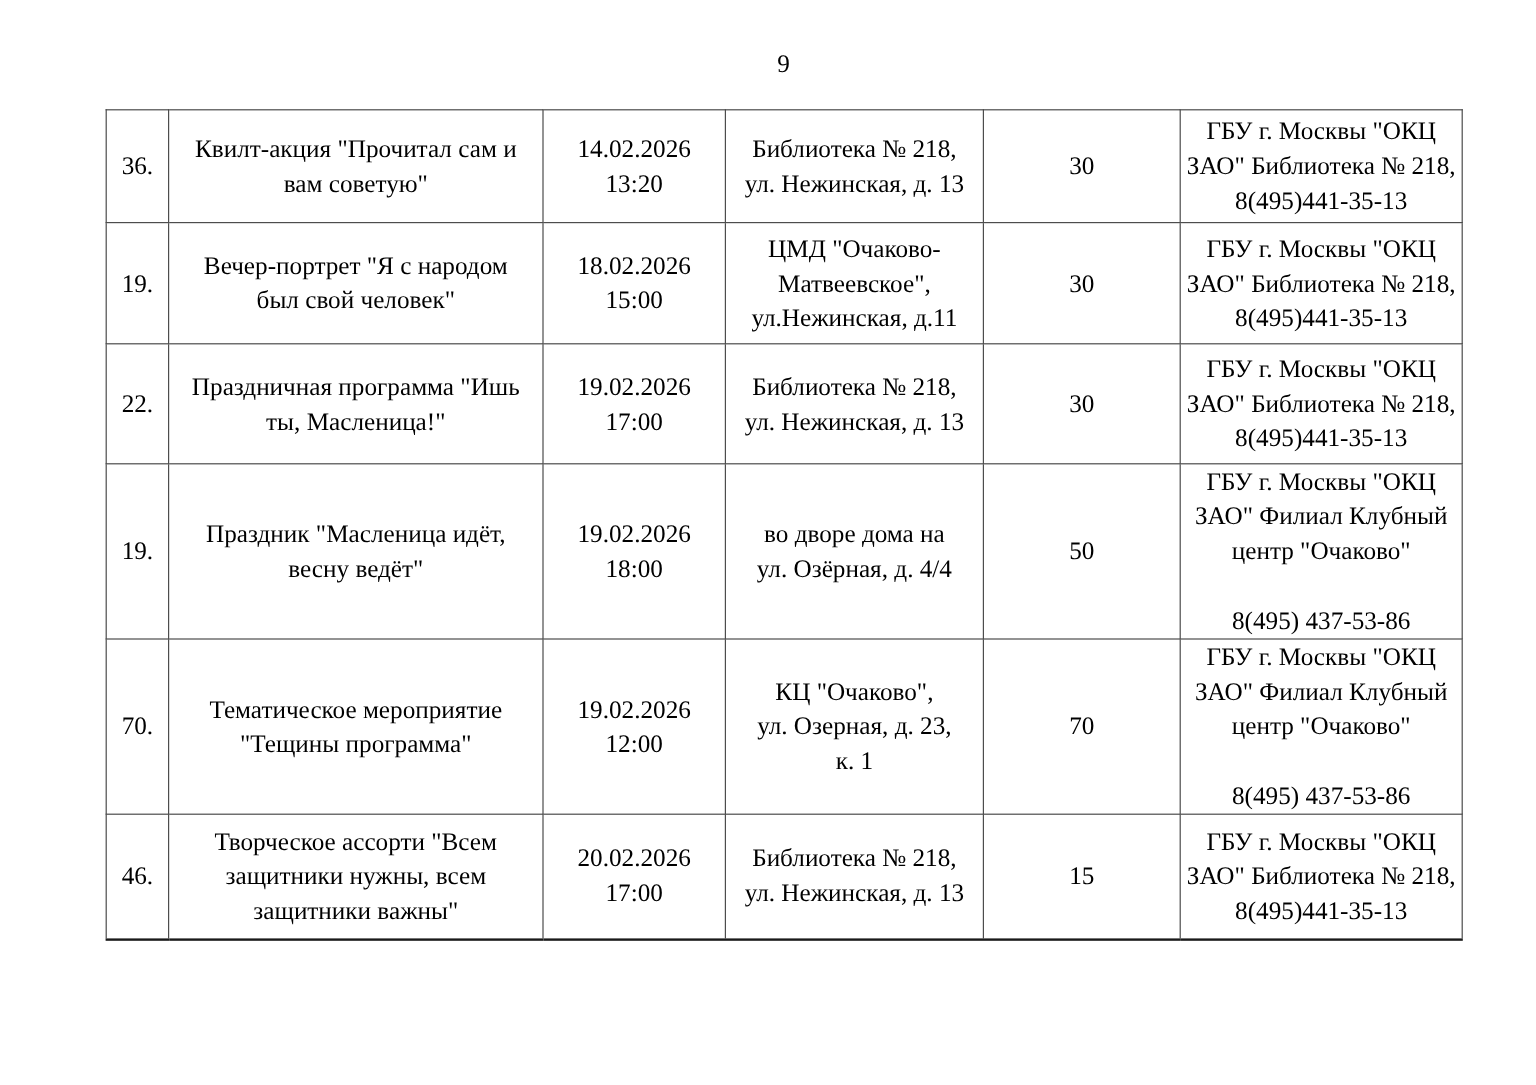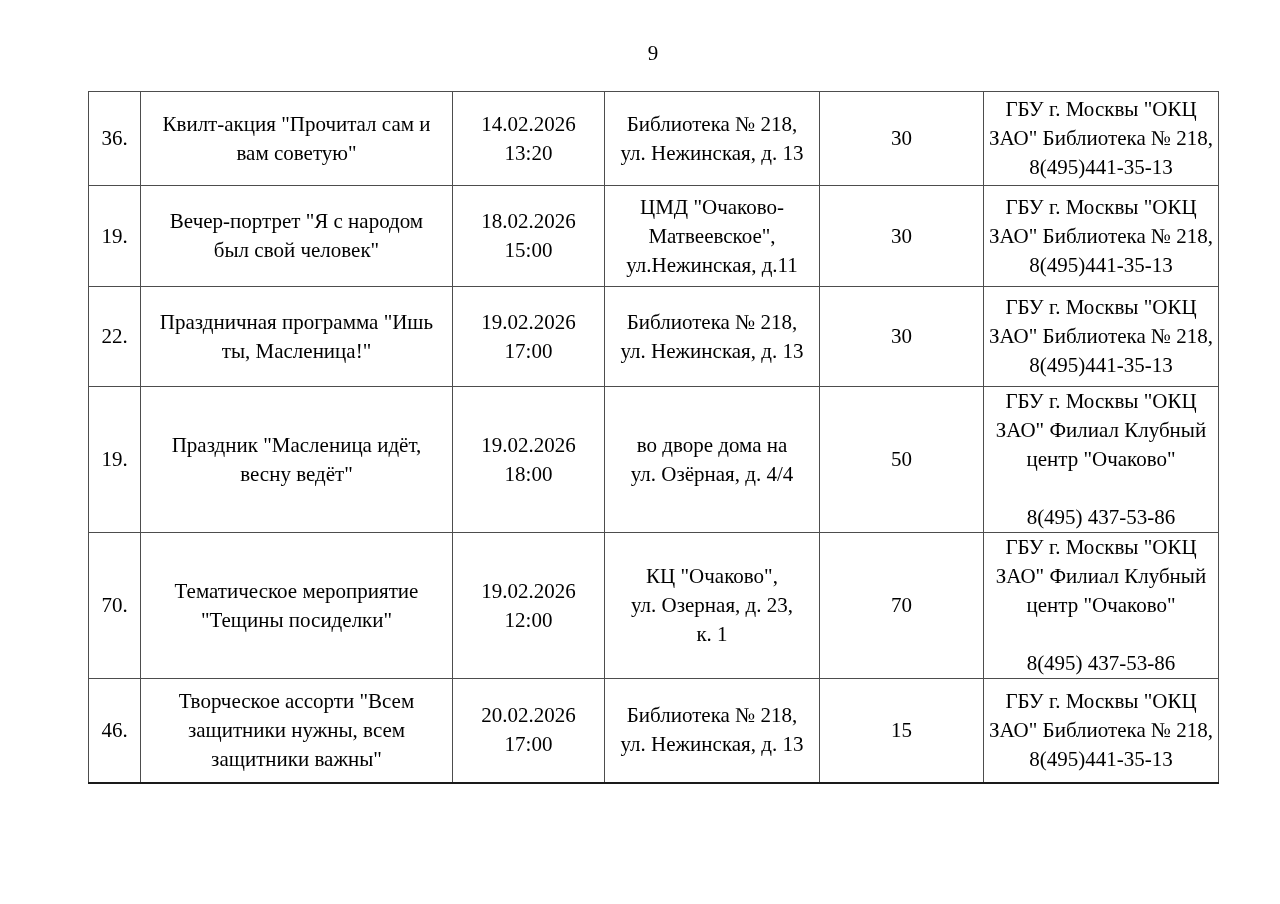--- a/index.html
+++ b/index.html
@@ -138,21 +138,21 @@
         <td>50</td>
         <td>ГБУ г. Москвы "ОКЦ
 ЗАО" Филиал Клубный
 центр "Очаково"
 
 8(495) 437-53-86</td>
       </tr>
       <tr class="r5">
         <td class="num">70.</td>
         <td>Тематическое мероприятие
-"Тещины посиделки"</td>
+"Тещины программа"</td>
         <td>19.02.2026
 12:00</td>
         <td>КЦ "Очаково",
 ул. Озерная, д. 23,
 к. 1</td>
         <td>70</td>
         <td>ГБУ г. Москвы "ОКЦ
 ЗАО" Филиал Клубный
 центр "Очаково"
 

